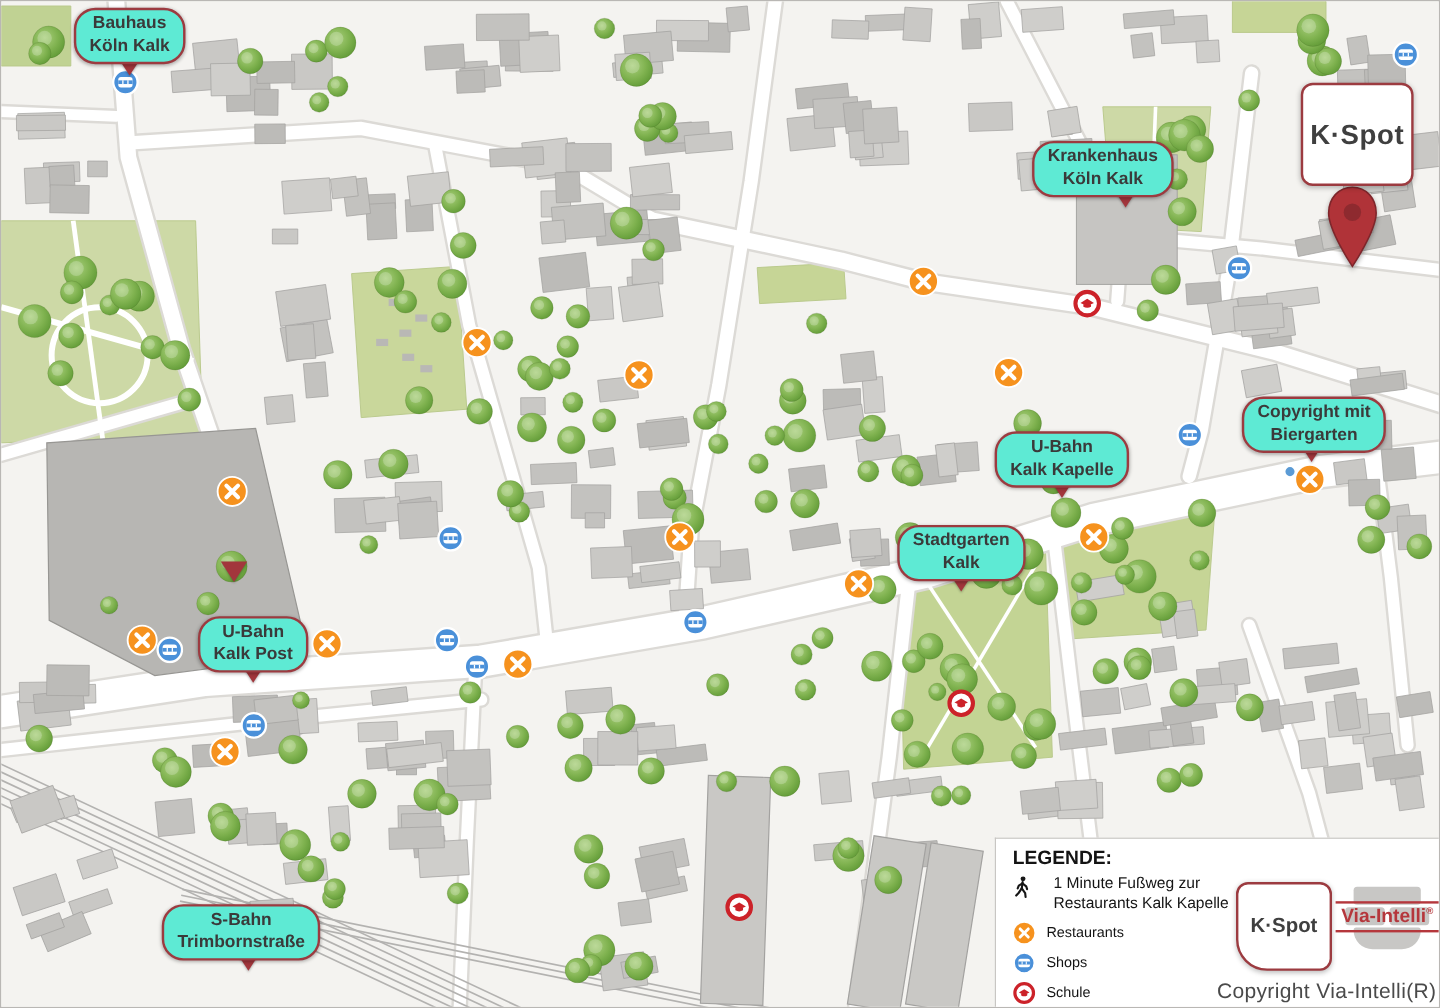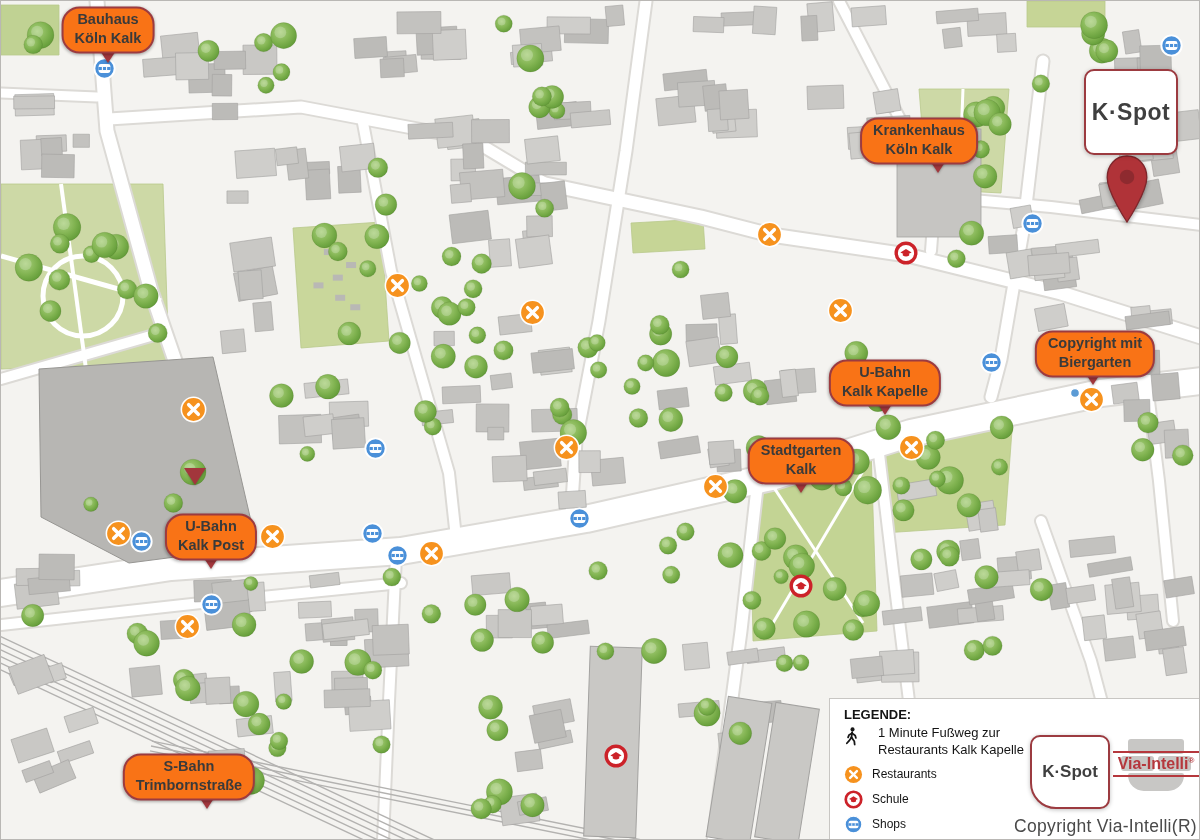--- a/index.html
+++ b/index.html
@@ -2,34 +2,34 @@
 <html><head>
 <meta charset="utf-8">
 <style>
   html,body{margin:0;padding:0;background:#ffffff;font-family:"Liberation Sans",sans-serif;}
   .page{position:relative;width:1200px;height:840px;overflow:hidden;background:#f4f3f0;
         border:1px solid #b9b7b4;box-sizing:border-box;}
   #basemap{position:absolute;left:0;top:0;}
   #markers-layer,#labels-layer{position:absolute;left:0;top:0;width:100%;height:100%;pointer-events:none;}
   .mk{position:absolute;}
   .mk svg{display:block;width:100%;height:100%;}
-  .bubble{position:absolute;transform:translate(-50%,-50%);background:#f97316;border:2px solid #9c3b40;
+  .bubble{position:absolute;transform:translate(-50%,-50%);background:#5eead4;border:2px solid #9c3b40;
           border-radius:18px;padding:2px 11px 4px;text-align:center;font-weight:700;font-size:14.5px;
           color:#3a3a3a;line-height:1.28;white-space:nowrap;box-shadow:0 1px 3px rgba(0,0,0,.28);}
   .ptr{position:absolute;width:0;height:0;border-left:11px solid transparent;border-right:11px solid transparent;
        border-top:17px solid #a2363c;filter:drop-shadow(0 1px 1px rgba(0,0,0,.3));}
   .kspot-box{position:absolute;background:#fff;border:2px solid #9c3b40;display:flex;align-items:center;
              justify-content:center;color:#3f3f3f;font-weight:700;box-shadow:0 1px 4px rgba(0,0,0,.25);}
   .kspot-big{left:1083px;top:68px;width:90px;height:82px;border-radius:10px;font-size:23px;letter-spacing:.5px;}
   .kspot-pin{position:absolute;left:1104px;top:152px;width:44px;height:72px;}
   .kspot-pin svg{display:block;width:100%;height:100%;filter:drop-shadow(0 2px 2px rgba(0,0,0,.35));}
   .legend-panel{position:absolute;left:828px;top:697px;width:372px;height:143px;background:#fff;
                 border-top:1px solid #c8c6c3;border-left:1px solid #c8c6c3;box-sizing:border-box;
                 padding:8px 0 0 14px;color:#141414;}
-  .legend-title{font-weight:700;font-size:13px;}
+  .legend-title{font-weight:700;font-size:16px;}
   .legend-walk{display:flex;gap:18px;margin-top:3px;font-size:13px;line-height:1.3;}
   .walk-icon{width:16px;height:21px;flex:0 0 auto;margin-top:1px;}
   .walk-icon svg{width:100%;height:100%;display:block;}
   .legend-row{display:flex;align-items:center;gap:9px;margin-top:6px;font-size:12px;}
   .licon{width:19px;height:19px;flex:0 0 auto;}
   .licon svg{width:100%;height:100%;display:block;}
   .kspot-small{left:200px;top:36px;width:76px;height:70px;border-radius:10px 10px 10px 26px;font-size:17px;}
   .via-logo{position:absolute;left:283px;top:38px;width:86px;height:64px;}
   .via-shield{position:absolute;left:6px;top:0;width:74px;height:60px;}
   .via-shield div{position:absolute;background:#c8c7c5;}
@@ -962,21 +962,21 @@
         <div>Stadtgarten</div>
         <div>Kalk</div>
       </div>
       <div class="ptr" style="left: 183px; top: 467px;"></div>
       <div class="ptr" style="left: 199px; top: 551px;"></div>
       <div class="bubble" style="left: 210px; top: 536px;">
         <div>U-Bahn</div>
         <div>Kalk Post</div>
       </div>
       <div class="ptr" style="left: 195px; top: 791px;"></div>
-      <div class="bubble" style="left: 188px; top: 776px;">
+      <div class="bubble" style="left: 200px; top: 776px;">
         <div>S-Bahn</div>
         <div>Trimbornstraße</div>
       </div>
     </div>
 
   <div class="kspot-pin">
     <svg viewBox="0 0 40 64">
       <path d="M20,2 C9.5,2 2,10.5 2,21.5 C2,35 20,62 20,62 C20,62 38,35 38,21.5 C38,10.5 30.5,2 20,2 Z" fill="#b03338" stroke="#7e262b" stroke-width="1.2"></path>
       <circle cx="20" cy="21" r="6.6" fill="#8e2a2f"></circle>
     </svg>
@@ -1014,37 +1014,37 @@
               <path d="M-5,-5 L5,5"></path>
               <path d="M-5,5 L5,-5"></path>
             </g>
           </svg>
       </span>
       <span>Restaurants</span>
     </div>
     <div class="legend-row">
       <span class="licon">
         <svg viewBox="-12 -12 24 24">
-            <circle r="9.8" fill="#fff" stroke="#cc2229" stroke-width="3.4"></circle>
-          <path d="M-5.6,-0.6 L0,-4 L5.6,-0.6 L0,2 Z" fill="#cc2229"></path>
-          <path d="M-3.2,0.6 L-3.2,2.6 Q0,4.4 3.2,2.6 L3.2,0.6 Z" fill="#cc2229"></path>
-          </svg>
-      </span>
-      <span>Schule</span>
-    </div>
-    <div class="legend-row">
-      <span class="licon">
-        <svg viewBox="-12 -12 24 24">
             <circle r="10.6" fill="#4a90d9" stroke="#fff" stroke-width="1.6"></circle>
           <rect x="-6.2" y="-4.6" width="12.4" height="9.2" rx="2.4" fill="#fff"></rect>
           <rect x="-6.2" y="-1.6" width="12.4" height="3.2" fill="#4a90d9"></rect>
           <path d="M-2.2,-1.6 L-2.2,1.6 M2.2,-1.6 L2.2,1.6" stroke="#fff" stroke-width="1.1"></path>
           </svg>
       </span>
       <span>Shops</span>
+    </div>
+    <div class="legend-row">
+      <span class="licon">
+        <svg viewBox="-12 -12 24 24">
+            <circle r="9.8" fill="#fff" stroke="#cc2229" stroke-width="3.4"></circle>
+          <path d="M-5.6,-0.6 L0,-4 L5.6,-0.6 L0,2 Z" fill="#cc2229"></path>
+          <path d="M-3.2,0.6 L-3.2,2.6 Q0,4.4 3.2,2.6 L3.2,0.6 Z" fill="#cc2229"></path>
+          </svg>
+      </span>
+      <span>Schule</span>
     </div>
 
     <div class="kspot-box kspot-small">
       <span>K·Spot</span>
     </div>
     <div class="via-logo">
       <div class="via-shield">
         <div class="vs1"></div>
           <div class="vs2a"></div>
           <div class="vs2b"></div>

